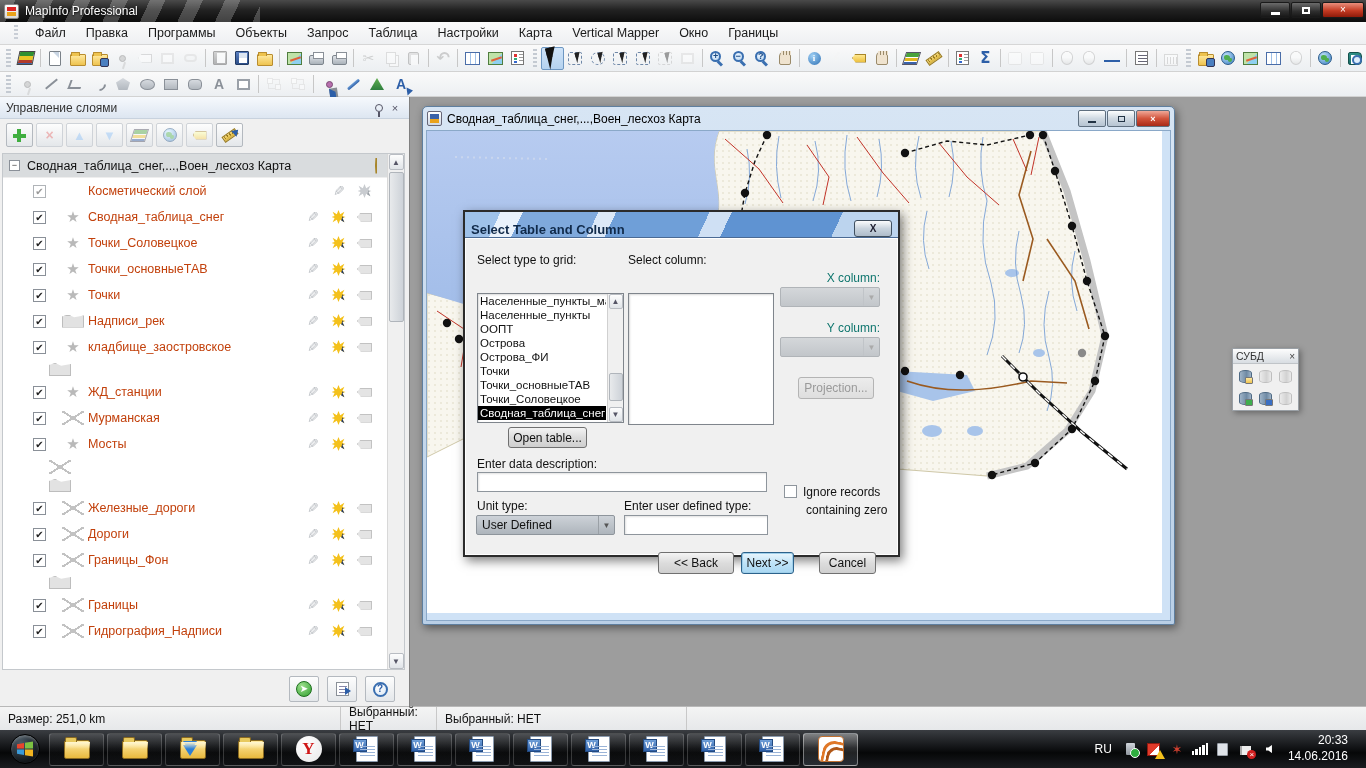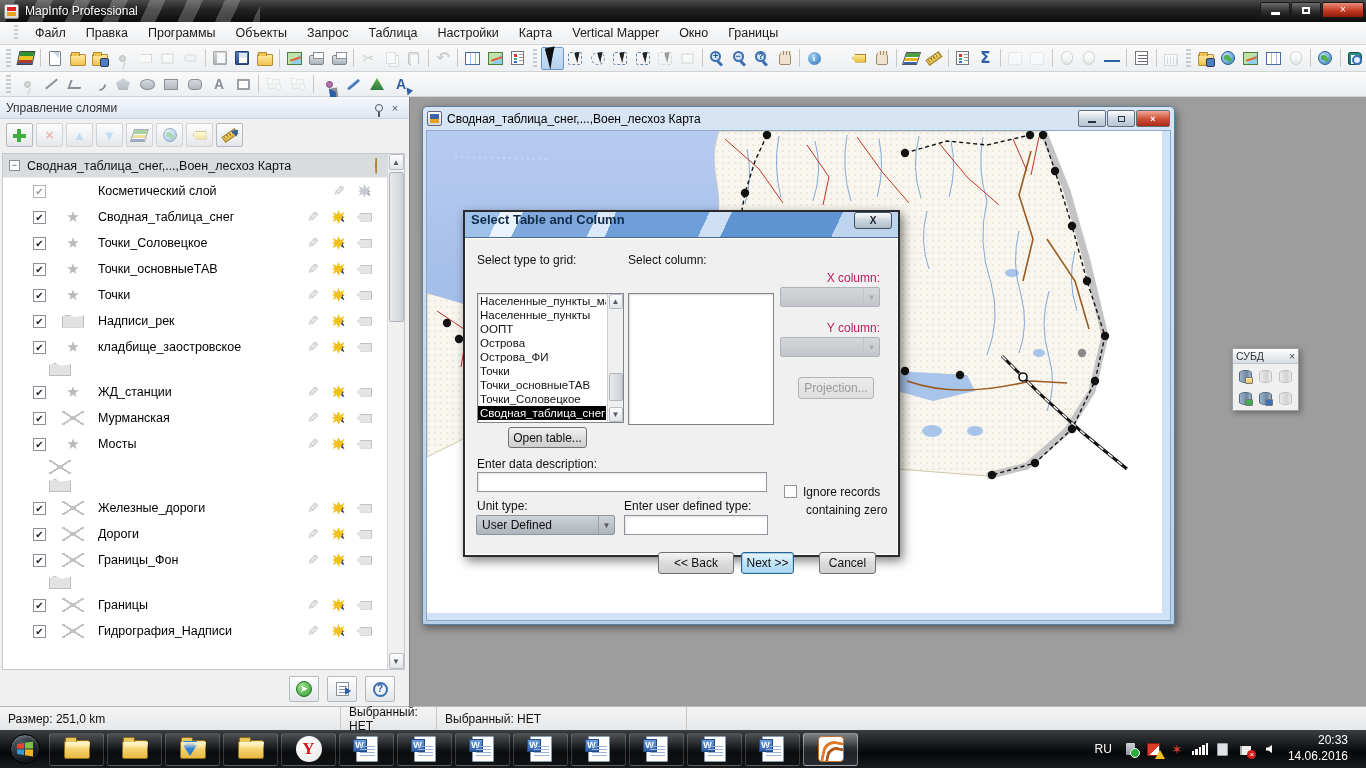--- a/index.html
+++ b/index.html
@@ -134,21 +134,21 @@
   .roottag{margin-right:10px}
   .tagbig{width:18px;height:12px;background:linear-gradient(180deg,#ffe88f,#ecc040);border:1px solid #a8862a;clip-path:polygon(0 50%,22% 0,100% 0,100% 100%,22% 100%);position:relative}
   .lrow{height:26px;display:flex;align-items:center;padding-left:30px}
   .lrow .cb{width:13px;height:13px;border:1px solid #8a9098;background:#fff;font-size:10px;line-height:11px;text-align:center;color:#222;flex:none}
   .lrow.dim .cb{color:#999;border-color:#b0b4b8}
   .lsty{width:26px;margin-left:14px;flex:none;display:flex;justify-content:center}
   .sty-star{color:#b9b9b9;font-size:15px}
   .sty-cross{width:22px;height:14px;background:linear-gradient(to top right,transparent calc(50% - 1px),#c2c2c2 calc(50% - 1px) calc(50% + 1px),transparent calc(50% + 1px)),linear-gradient(to bottom right,transparent calc(50% - 1px),#c2c2c2 calc(50% - 1px) calc(50% + 1px),transparent calc(50% + 1px))}
   .sty-poly{width:22px;height:13px;background:#e2e2e2;border:1px solid #bdbdbd;clip-path:polygon(0 15%,28% 0,55% 22%,100% 8%,100% 100%,0 100%)}
   .sty-text{color:#8a8a8a;font-size:13px}
-  .lname{flex:1;margin-left:12px;color:#000000;font-size:12.5px;white-space:nowrap;overflow:hidden}
+  .lname{flex:1;margin-left:2px;color:#c2410c;font-size:12.5px;white-space:nowrap;overflow:hidden}
   .ricons{display:flex;gap:9px;margin-right:14px;align-items:center}
   .ri{width:17px;height:16px;display:flex;align-items:center;justify-content:center;position:relative}
   .ri-pencil{color:#b9bdc2;font-size:14px;transform:scaleX(-1)}
   .ri-burst{width:14px;height:14px;background:#f4c11c;clip-path:polygon(50% 0,62% 30%,92% 12%,78% 42%,100% 50%,78% 58%,92% 88%,62% 70%,50% 100%,38% 70%,8% 88%,22% 58%,0 50%,22% 42%,8% 12%,38% 30%)}
   .ri-burst::after{content:"";position:absolute;right:0px;bottom:-1px;border-left:6px solid #223a6a;border-top:4px solid transparent;border-bottom:5px solid transparent;transform:rotate(18deg)}
   .ri-burst.gray{background:#c9ccd0}
   .ri-burst.gray::after{border-left-color:#9aa0a6}
   .ri-tag{width:15px;height:9px;background:#e4e4e4;border:1px solid #c2c2c2;clip-path:polygon(0 50%,25% 0,100% 0,100% 100%,25% 100%)}
   .subrow{height:19px;display:flex;align-items:center;padding-left:44px}
   .subrow .lsty{margin-left:0}
@@ -170,26 +170,26 @@
   .mwbtns{display:flex;gap:1px}
   .mwb{width:28px;height:17px;border:1px solid #5f6f7f;border-radius:2px;background:linear-gradient(180deg,#fdfefe,#cfd9e2 50%,#b6c4d2);display:flex;align-items:center;justify-content:center;color:#234;font-size:9px}
   .mwb.close{width:34px;background:linear-gradient(180deg,#f0a898,#d2543c 50%,#a82a18);color:#fff;font-weight:bold}
   .mwb .bar{width:8px;height:2px;background:#234;margin-top:7px}
   .mwb .sq{width:7px;height:6px;border:1.5px solid #234}
   #mw-content{position:absolute;left:3px;top:23px;right:3px;bottom:3px;background:#cfe2f6;border:1px solid #8aa8c8;overflow:hidden}
   #map-sheet{position:absolute;left:0;top:0;width:735px;height:482px;background:#fff}
 
   
   #dialog{left:463px;top:210px;width:437px;height:347px;background:#f0f0f0;border:2px solid #2b2b2b;box-shadow:3px 4px 10px rgba(0,0,0,.5)}
-  #dlg-title{height:26px;background:linear-gradient(115deg,#9fc2ea 0 8%,#eaf2fb 8% 13%,#7fa9dc 13% 30%,#dcE9f8 30% 34%,#6f9fd8 34% 55%,#cfe0f4 55% 60%,#5f93d2 60% 85%,#bcd4ee 85%);display:flex;align-items:flex-start;padding:0 6px;color:#102a4a;font-weight:bold;font-size:13px;border-bottom:1px solid #4a6a94}
+  #dlg-title{height:26px;background:linear-gradient(115deg,#9fc2ea 0 8%,#eaf2fb 8% 13%,#7fa9dc 13% 30%,#dcE9f8 30% 34%,#6f9fd8 34% 55%,#cfe0f4 55% 60%,#5f93d2 60% 85%,#bcd4ee 85%);display:flex;align-items:flex-end;padding:0 6px;color:#102a4a;font-weight:bold;font-size:13px;border-bottom:1px solid #4a6a94}
   #dlg-title .sp{flex:1}
   #dlg-close{width:38px;height:17px;border:1px solid #3f4f5f;border-radius:3px;background:linear-gradient(180deg,#fbfcfd,#c9d4de 50%,#aebcca);color:#223;font-size:10px;font-weight:bold;display:flex;align-items:center;justify-content:center}
   #dlg-body{position:absolute;left:0;top:26px;right:0;bottom:0;border:1px solid #fff;padding:10px 11px;font-size:12px;color:#111}
   .dlg-label{position:absolute;font-size:12px;color:#111}
-  .dlg-label.gray{color:#be185d}
+  .dlg-label.gray{color:#0f766e}
   .listbox{position:absolute;background:#fff;border:1px solid #7f858c;box-shadow:inset 1px 1px 2px rgba(0,0,0,.15)}
   #table-list{left:11px;top:54px;width:147px;height:130px;padding-right:17px;overflow:hidden}
   #table-list .li{height:14px;line-height:14px;padding:0 2px;font-size:11.5px;white-space:nowrap;overflow:hidden}
   #table-list .li.sel{background:#000;color:#fff}
   #tl-scroll{position:absolute;right:0;top:0;width:16px;height:100%;background:#f0f0f0;border-left:1px solid #d0d0d0;display:flex;flex-direction:column;align-items:center;justify-content:space-between}
   #tl-scroll .mid{flex:1;width:100%;display:flex;flex-direction:column;align-items:center}
   #tl-scroll .sc-thumb{height:28px;margin-top:64px;width:14px}
   #tl-scroll .sc-btn{width:14px;height:15px}
   #column-list{left:162px;top:54px;width:146px;height:132px}
   .combo{position:absolute;height:20px;border:1px solid #8e959c;background:linear-gradient(180deg,#cdd2d8,#aeb5bc);border-radius:2px;display:flex;align-items:center}

